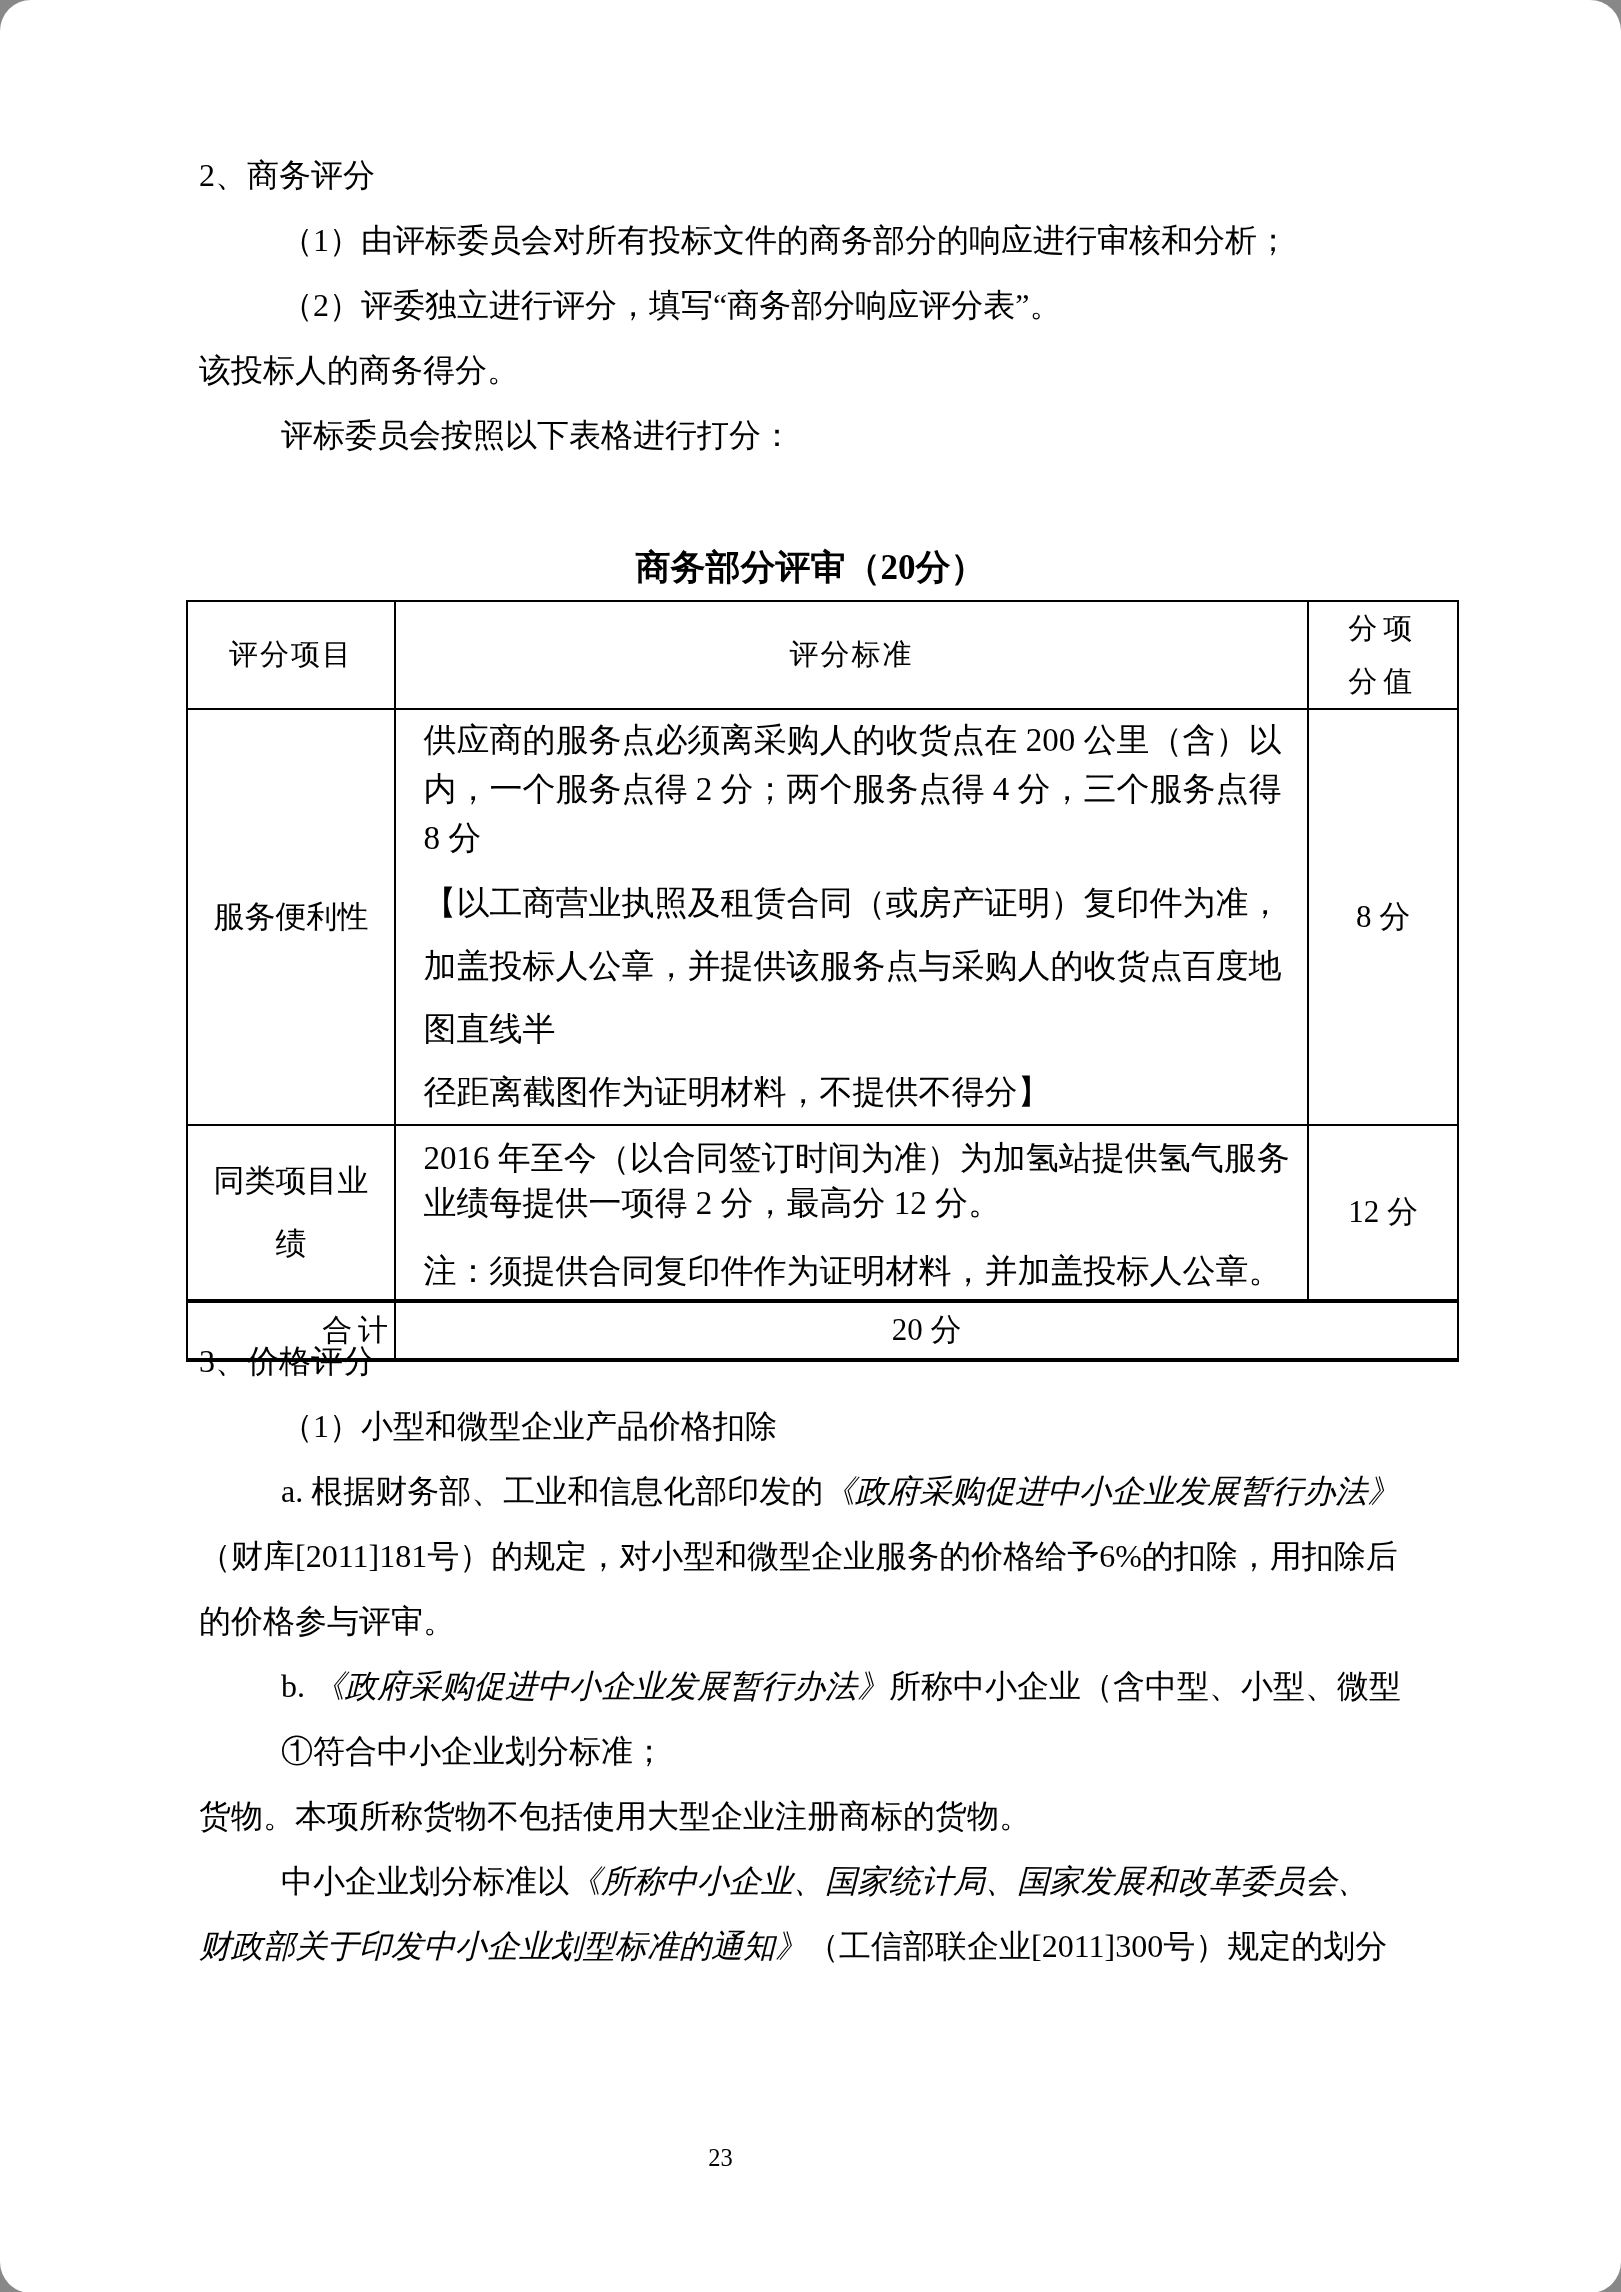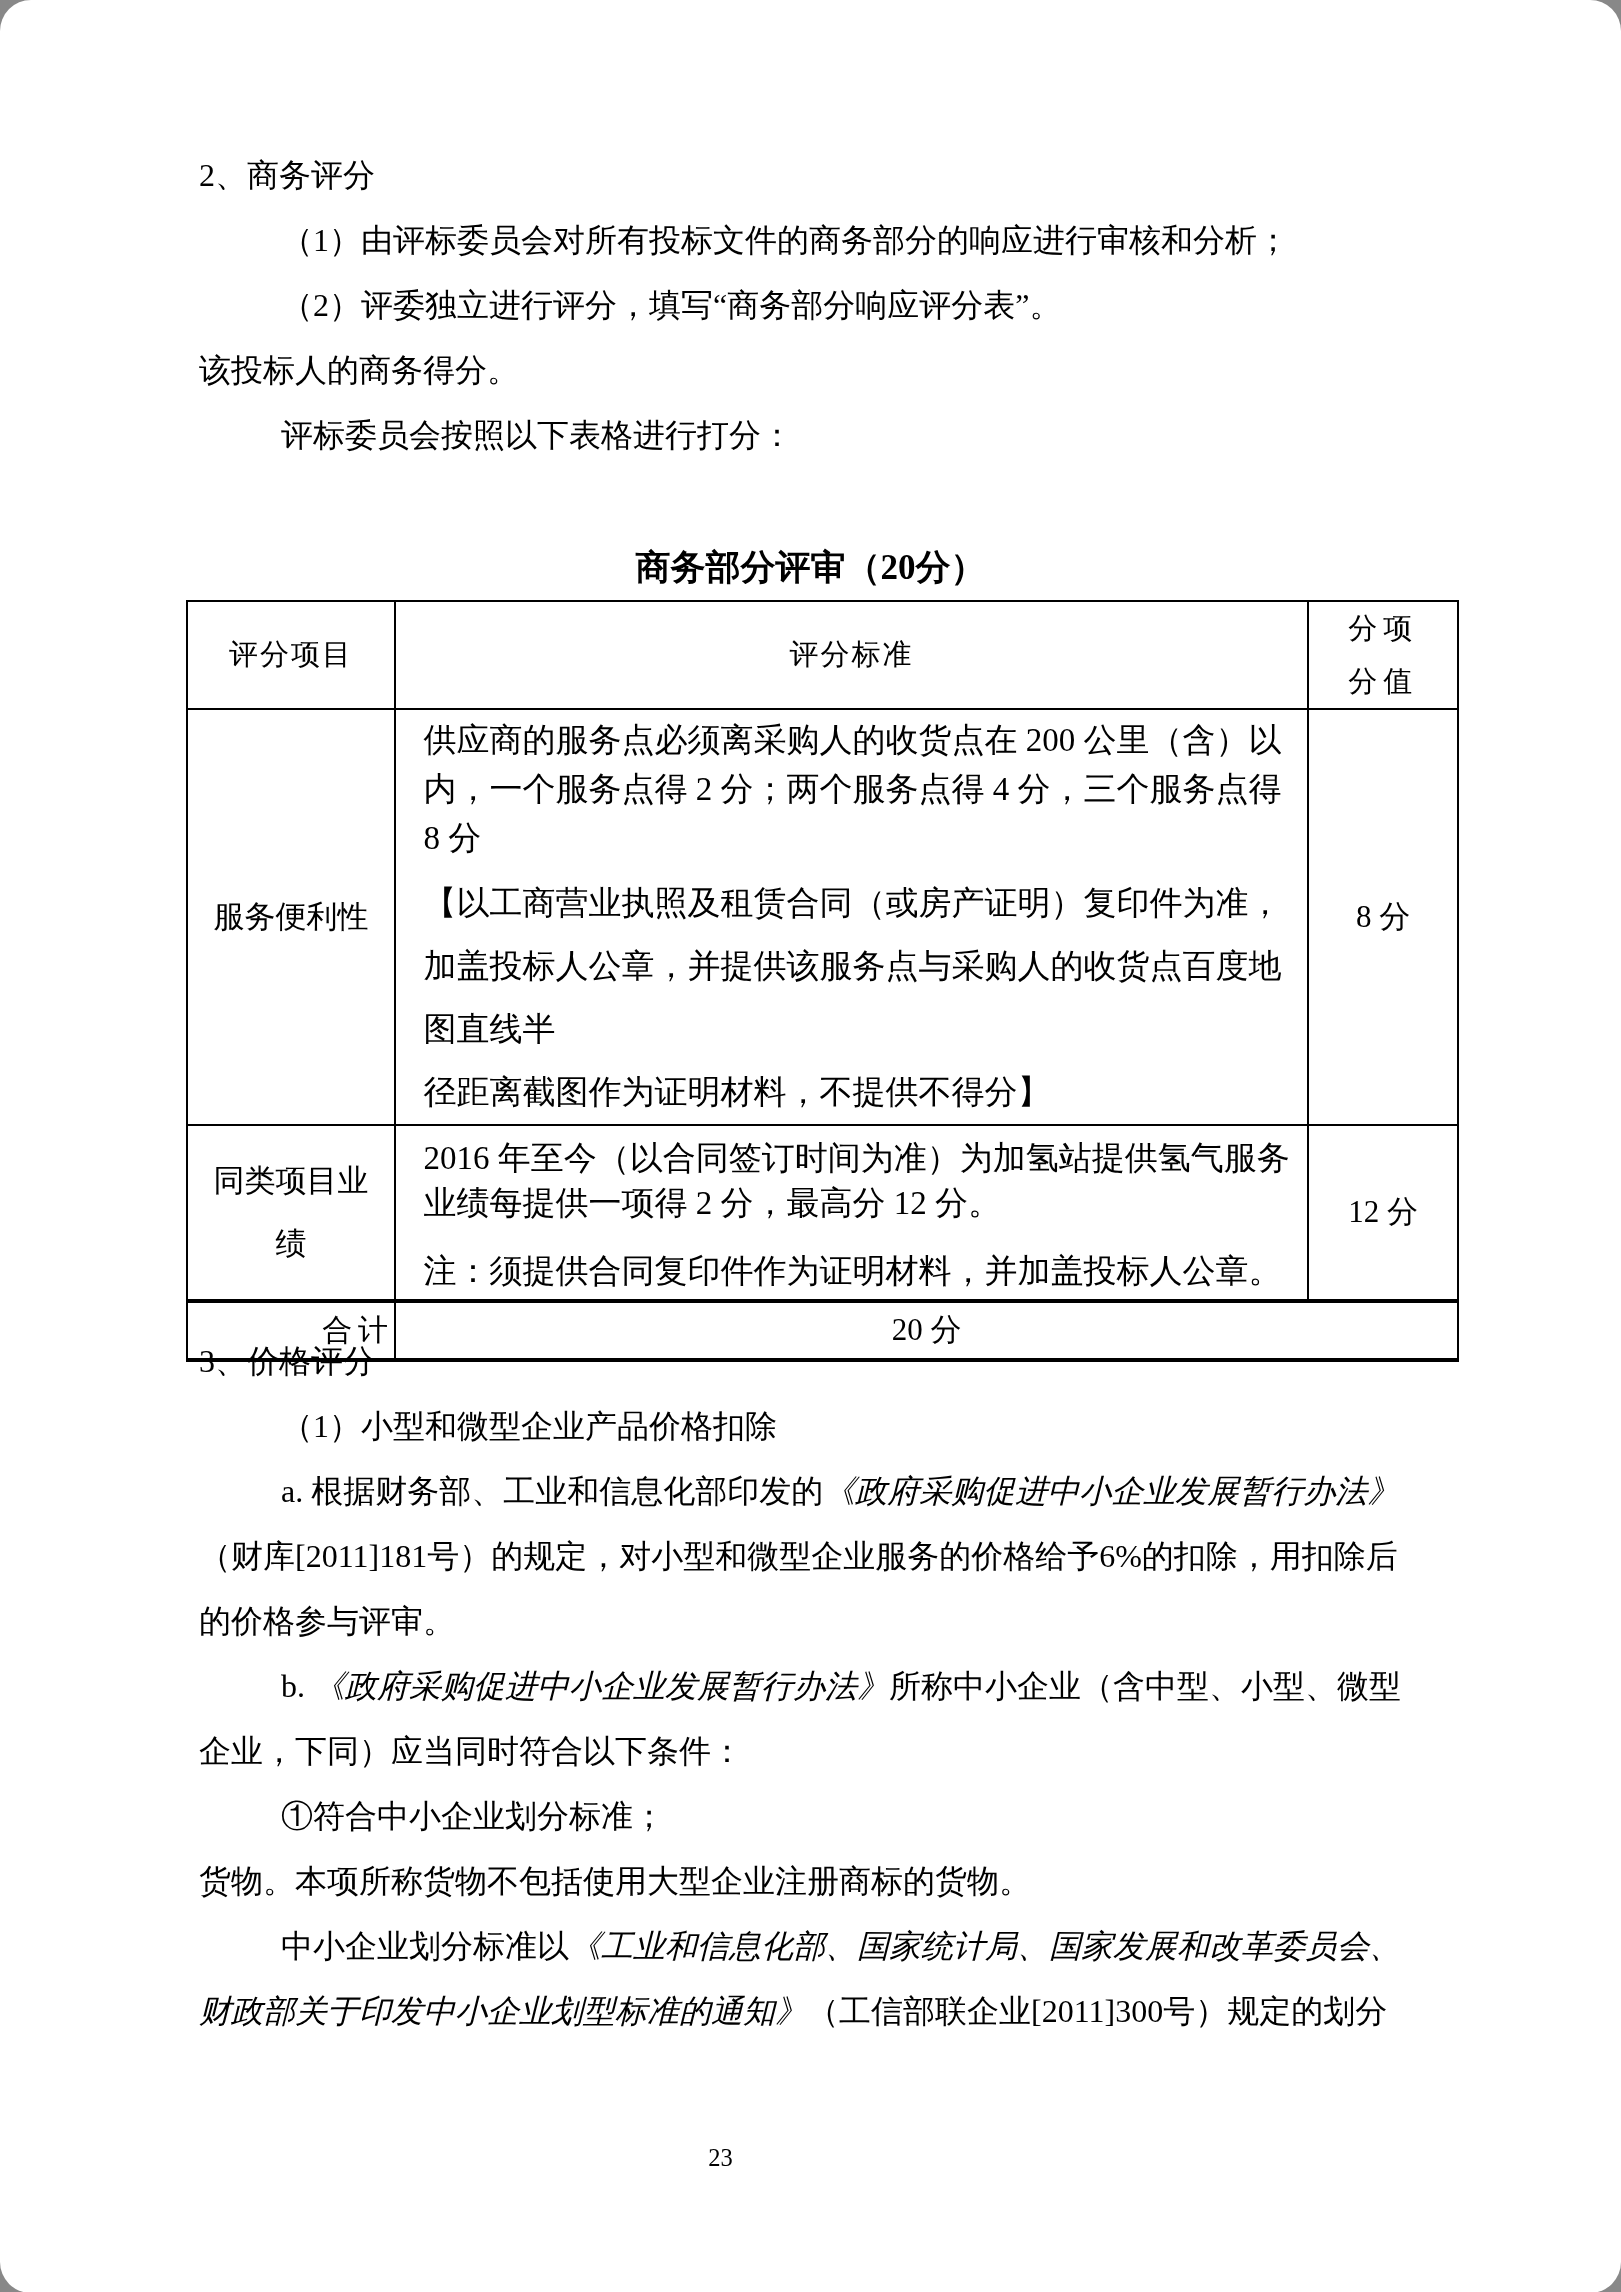--- a/index.html
+++ b/index.html
@@ -141,23 +141,22 @@
   </tbody>
     </table>
 
   <div class="body-lines" id="section-price">
       <div class="line"><span class="run">3、价格评分</span></div>
       <div class="line indent"><span class="run">（1）小型和微型企业产品价格扣除</span></div>
       <div class="line indent"><span class="run">a. 根据财务部、工业和信息化部印发的</span><span class="run italic">《政府采购促进中小企业发展暂行办法》</span></div>
       <div class="line"><span class="run">（财库[2011]181号）的规定，对小型和微型企业服务的价格给予6%的扣除，用扣除后</span></div>
       <div class="line"><span class="run">的价格参与评审。</span></div>
       <div class="line indent"><span class="run">b. </span><span class="run italic">《政府采购促进中小企业发展暂行办法》</span><span class="run">所称中小企业（含中型、小型、微型</span></div>
-      <div class="line"><span class="run">企业，下同）应当同时符合以下条件：</span></div>
       <div class="line indent"><span class="run">①符合中小企业划分标准；</span></div>
       <div class="line"><span class="run">货物。本项所称货物不包括使用大型企业注册商标的货物。</span></div>
-      <div class="line indent"><span class="run">中小企业划分标准以</span><span class="run italic">《工业和信息化部、国家统计局、国家发展和改革委员会、</span></div>
+      <div class="line indent"><span class="run">中小企业划分标准以</span><span class="run italic">《所称中小企业、国家统计局、国家发展和改革委员会、</span></div>
       <div class="line"><span class="run italic">财政部关于印发中小企业划型标准的通知》</span><span class="run">（工信部联企业[2011]300号）规定的划分</span></div>
     </div>
 
   <div class="page-number">23</div>
 
 </div>
 
 
 </body></html>

